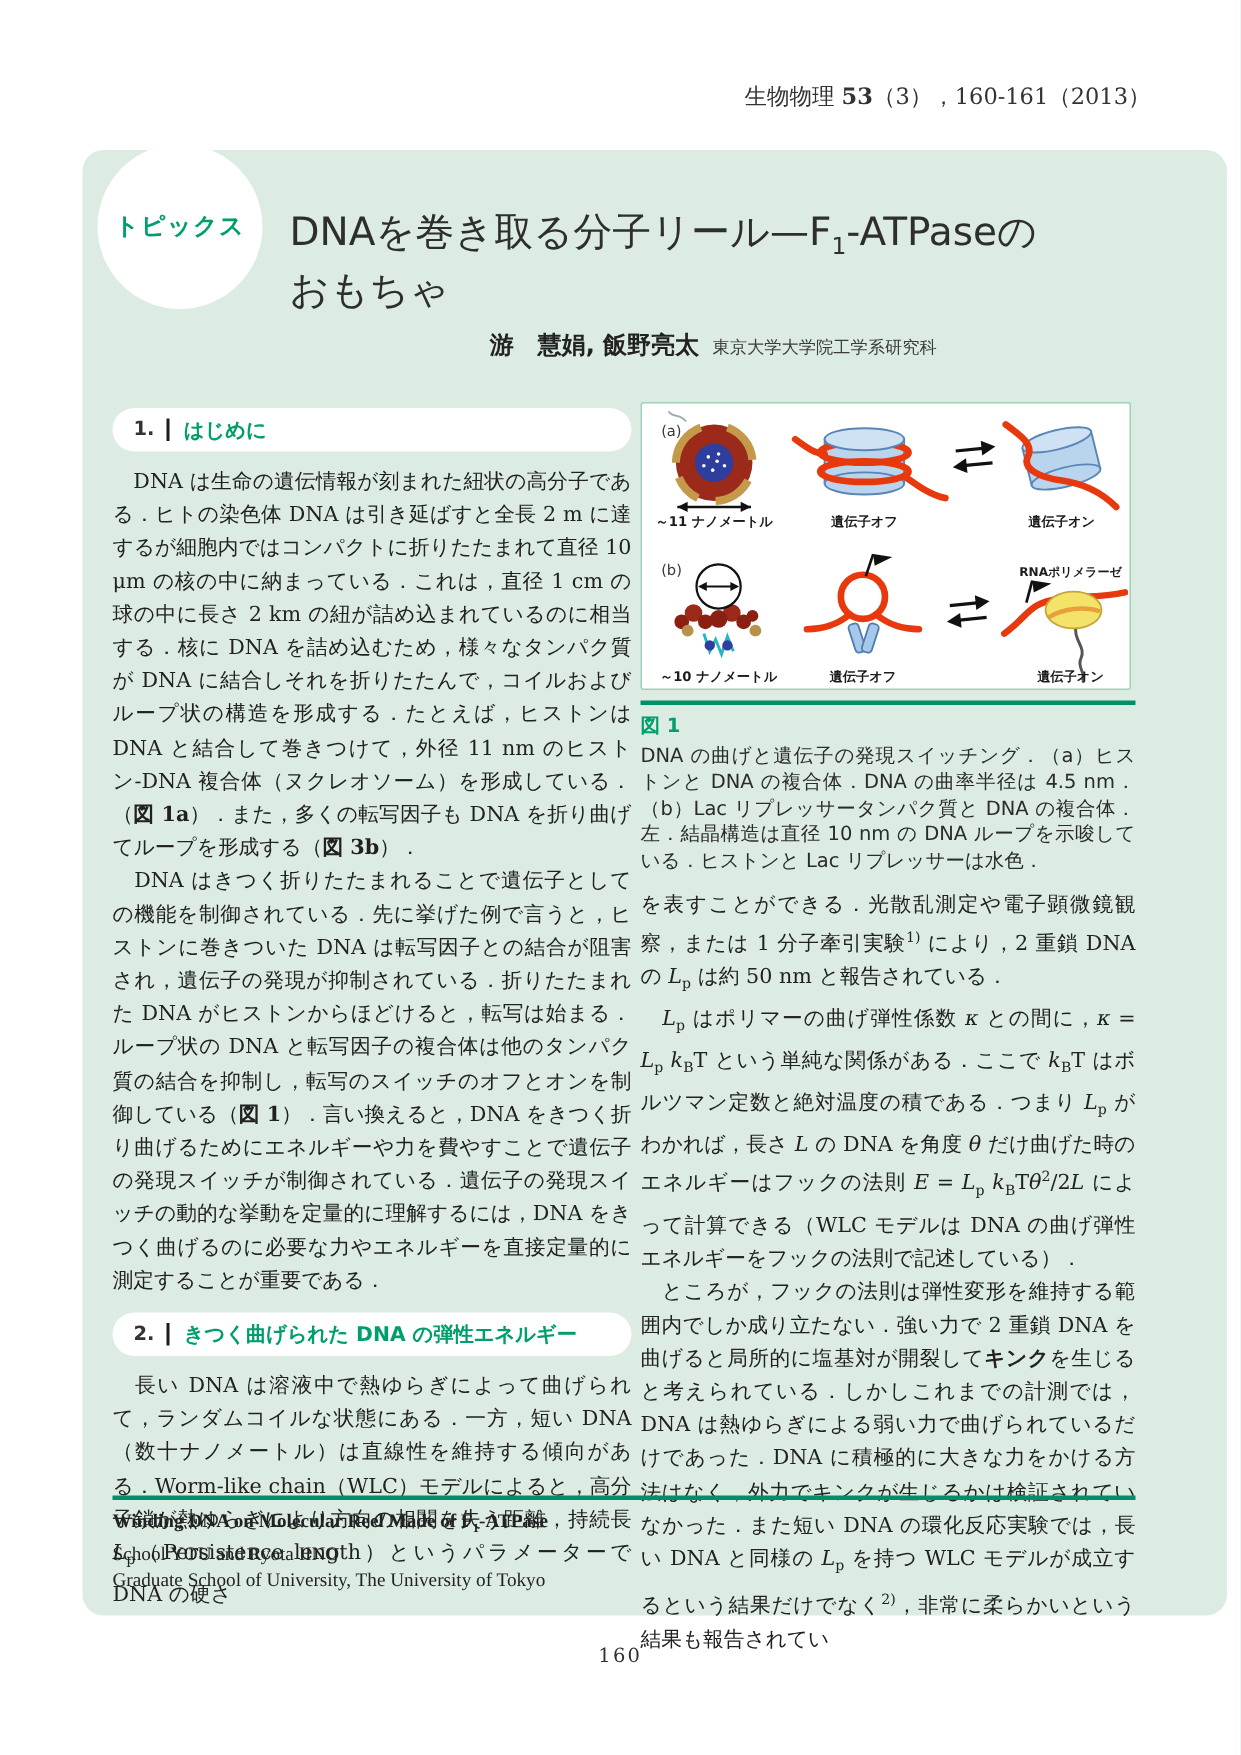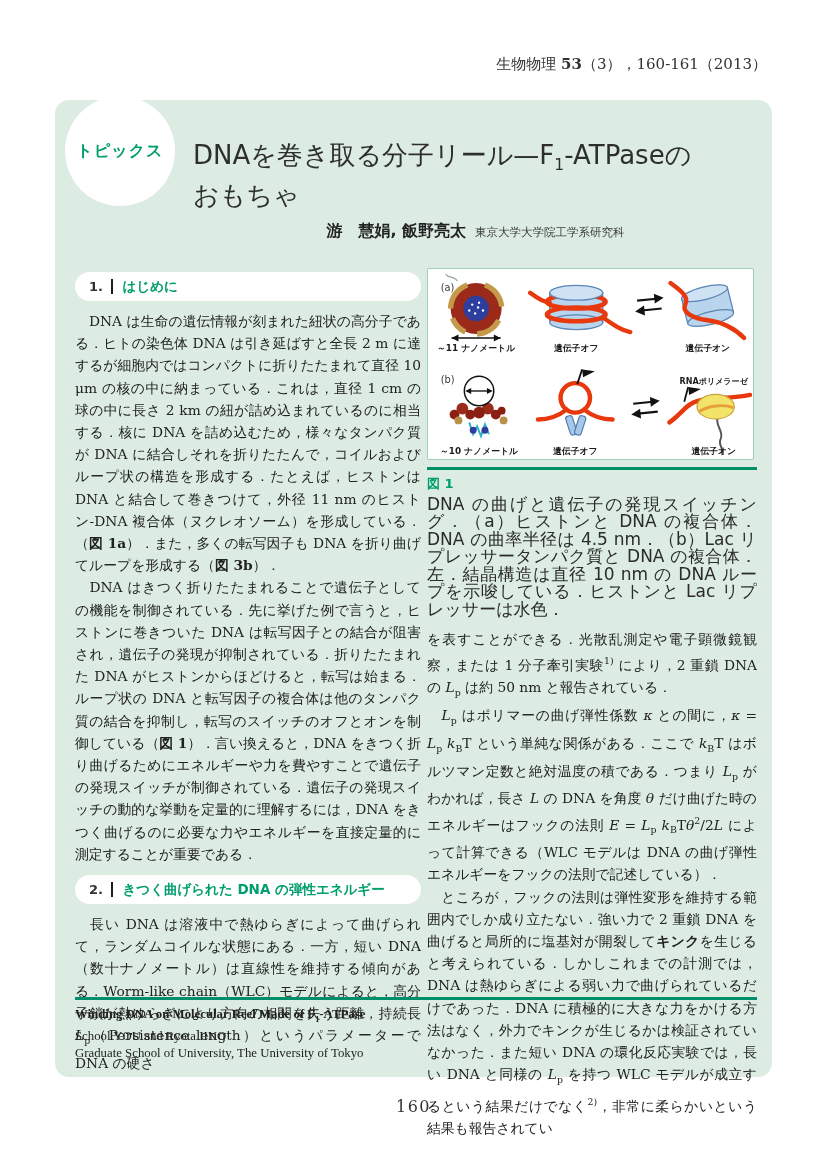--- a/index.html
+++ b/index.html
@@ -13,21 +13,21 @@
     font-family:"DejaVu Serif","Liberation Serif",serif;color:#222;
     overflow:hidden;
   }
   .journal-head{
     position:absolute;top:55px;right:60px;font-size:15px;color:#333;
     font-family:"DejaVu Serif","Liberation Serif",serif;
   }
   .journal-head b{font-weight:bold;}
   .container{
     position:absolute;left:55px;top:100px;width:717px;height:977px;
-    background:var(--bg);border-radius:14px;
+    background:var(--bg);border-radius:14px;padding-left:46px;
   }
   .badge{
     position:absolute;left:10px;top:-4px;width:110px;height:110px;border-radius:50%;
     background:#fff;display:flex;align-items:center;justify-content:center;
   }
   .badge span{
     font-family:"DejaVu Sans","Liberation Sans",sans-serif;
     font-weight:bold;font-size:16px;color:var(--accent);letter-spacing:1px;
   }
   .title-block{position:absolute;left:138px;top:40px;width:565px;}
@@ -59,34 +59,34 @@
     background:#ffffff;border:1.5px solid #9fd1b5;border-radius:2px;
     width:327px;height:192px;box-sizing:border-box;
   }
   .fig-rule{height:2.5px;background:var(--rule);margin-top:7px;}
   .fig-label{
     font-family:"DejaVu Sans","Liberation Sans",sans-serif;font-weight:bold;
     font-size:13px;color:var(--accent);margin-top:5px;
   }
   .fig-caption{
     font-family:"DejaVu Sans","Liberation Sans",sans-serif;
-    font-size:17px;line-height:17.6px;color:#2b2b2b;margin-top:3px;text-align:justify;
+    font-size:13px;line-height:17.6px;color:#2b2b2b;margin-top:3px;text-align:justify;
   }
   .col-right .cont-para{margin-top:9px;}
   .foot-rule{position:absolute;left:20px;width:682px;top:897px;height:2.5px;background:var(--rule);}
   .foot-block{position:absolute;left:20px;top:906px;font-size:12.8px;line-height:16.5px;color:#222;font-family:Liberation Serif, serif;}
   .foot-block .ft1{font-weight:bold;}
   .foot-block sub{font-size:65%;}
   .note{
     position:absolute;left:20px;top:953px;width:690px;
     font-family:"DejaVu Sans","Liberation Sans",sans-serif;font-size:11.8px;color:#333;
   }
   .page-num{
     position:absolute;top:1097px;left:0;width:827px;text-align:center;
-    font-size:16px;letter-spacing:1.5px;color:#333;
+    font-size:13px;letter-spacing:1.5px;color:#333;
   }
   .figsvg text{
     font-family:"DejaVu Sans","Liberation Sans",sans-serif;fill:#1c1c1c;
   }
   .figsvg .lbl{font-size:9px;font-weight:600;text-anchor:middle;}
   .figsvg .tag{font-size:10px;fill:#3a3a3a;}
   .figsvg .rnap-lbl{font-size:8.2px;font-weight:600;text-anchor:middle;}
 </style>
 </head>
 <body>

